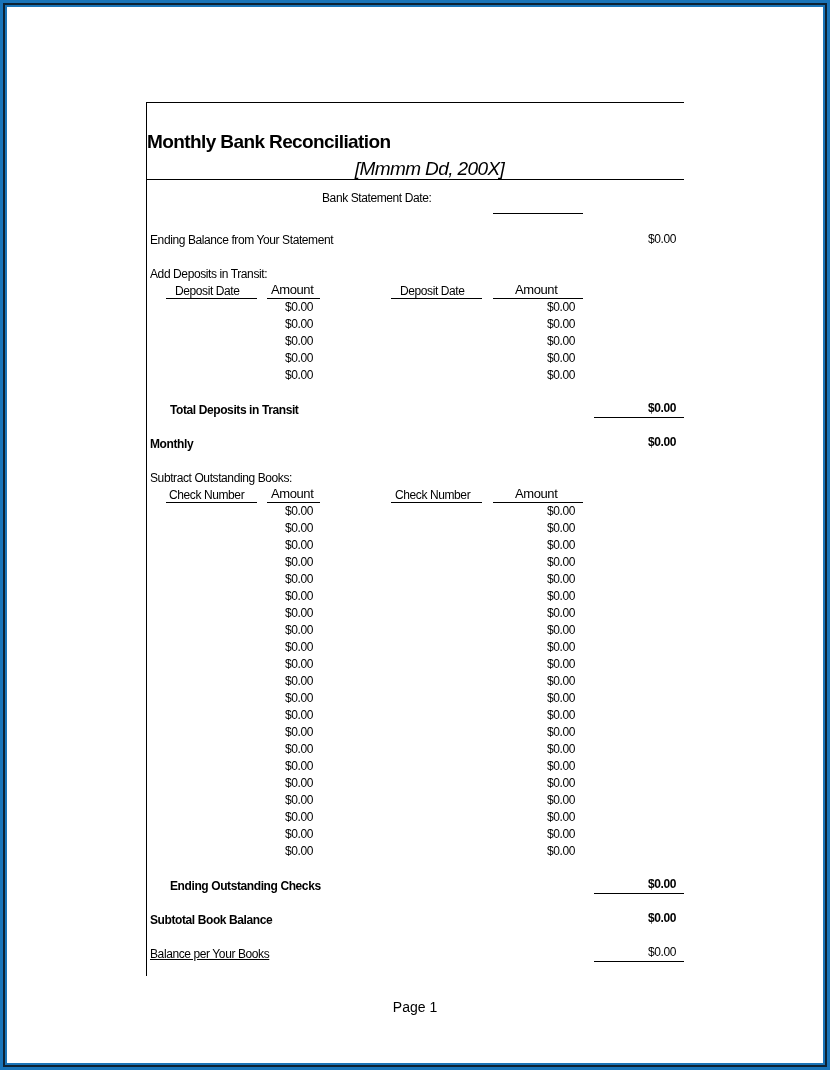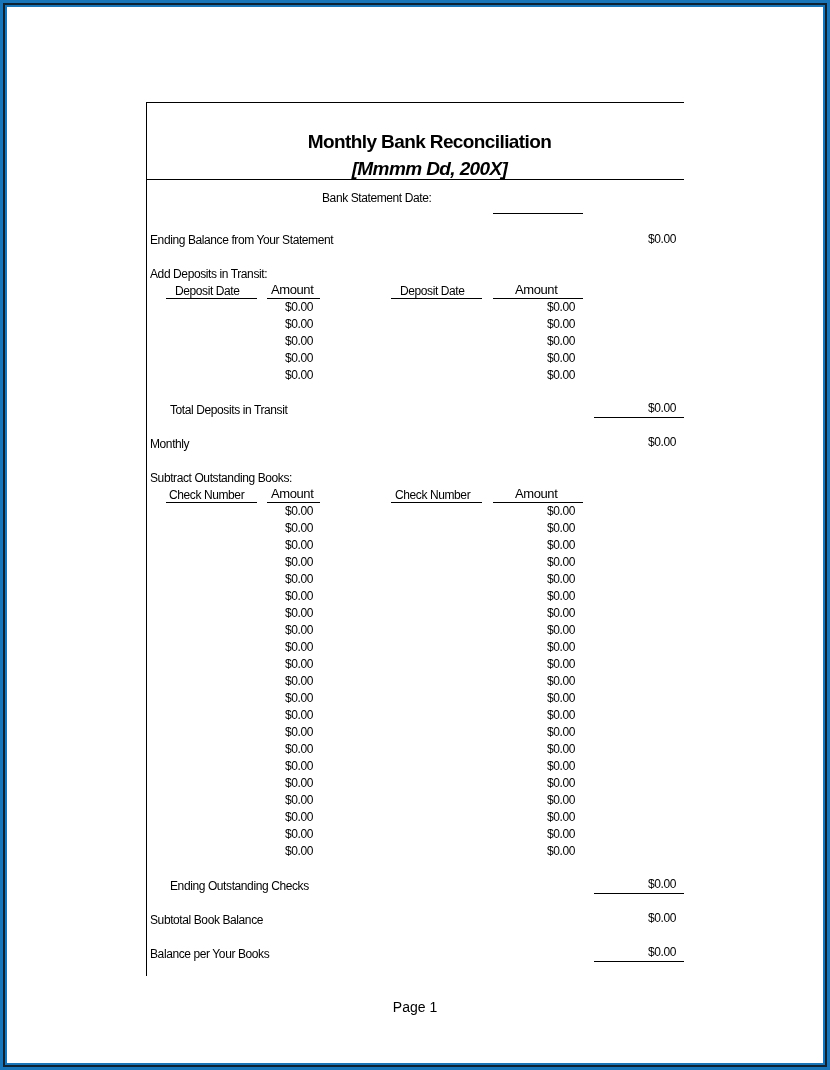--- a/index.html
+++ b/index.html
@@ -19,25 +19,25 @@
     }
     .frame-inner {
       position: absolute; left: 5px; top: 5px; right: 5px; bottom: 5px;
       border: 2px solid #1a74b8;
     }
     .sheet {
       position: absolute; left: 146px; top: 102px; width: 537px; height: 873px;
       border-left: 1px solid #000; border-top: 1px solid #000;
     }
     .abs { position: absolute; white-space: nowrap; font-size: 12px; letter-spacing: -0.4px; }
-    .title { font-size: 19px; font-weight: bold; letter-spacing: -0.6px; left: 0; width: 565px; text-align: center; top: 28px; }
-    .subtitle { font-size: 19px; font-weight: bold; font-style: italic; letter-spacing: -0.6px; left: 0; width: 565px; text-align: center; top: 55px; }
+    .title { font-size: 19px; font-weight: bold; letter-spacing: -0.6px; left: 0; width: 565px; text-align: left; top: 28px; }
+    .subtitle { font-size: 19px; font-weight: normal; font-style: italic; letter-spacing: -0.6px; left: 0; width: 565px; text-align: center; top: 55px; }
     .hrule { position: absolute; left: 0; width: 537px; top: 76px; border-top: 1px solid #000; }
     .line { position: absolute; border-top: 1px solid #000; height: 0; }
-    .bold { font-weight: normal; }
+    .bold { font-weight: bold; }
     .right { text-align: right; }
     .colhead { font-size: 12px; }
     .colhead-amt { font-size: 13px; }
     .amt { width: 60px; text-align: right; }
     .page-num { position: absolute; left: 0; width: 830px; text-align: center; top: 999px; font-size: 14px; }
   </style>
 </head>
 <body>
 
 <div class="frame-outer"></div>
@@ -138,18 +138,18 @@
       <div class="abs amt" style="left: 368px; top: 741px;">$0.00</div>
     </div>
 
   <div class="abs bold" style="left:23px; top:776px;">Ending Outstanding Checks</div>
   <div class="abs bold right" style="left:469px; width:60px; top:774px;">$0.00</div>
   <div class="line" style="left:447px; width:90px; top:790px;"></div>
 
   <div class="abs bold" style="left:3px; top:810px;">Subtotal Book Balance</div>
   <div class="abs bold right" style="left:469px; width:60px; top:808px;">$0.00</div>
 
-  <div class="abs" style="left:3px; top:844px;">Balance per Your Books</div>
+  <div class="abs" style="left:3px; top:844px;text-decoration:underline;">Balance per Your Books</div>
   <div class="abs right" style="left:469px; width:60px; top:842px;">$0.00</div>
   <div class="line" style="left:447px; width:90px; top:858px;"></div>
 </div>
 
 <div class="page-num">Page 1</div>
 
 </body></html>

